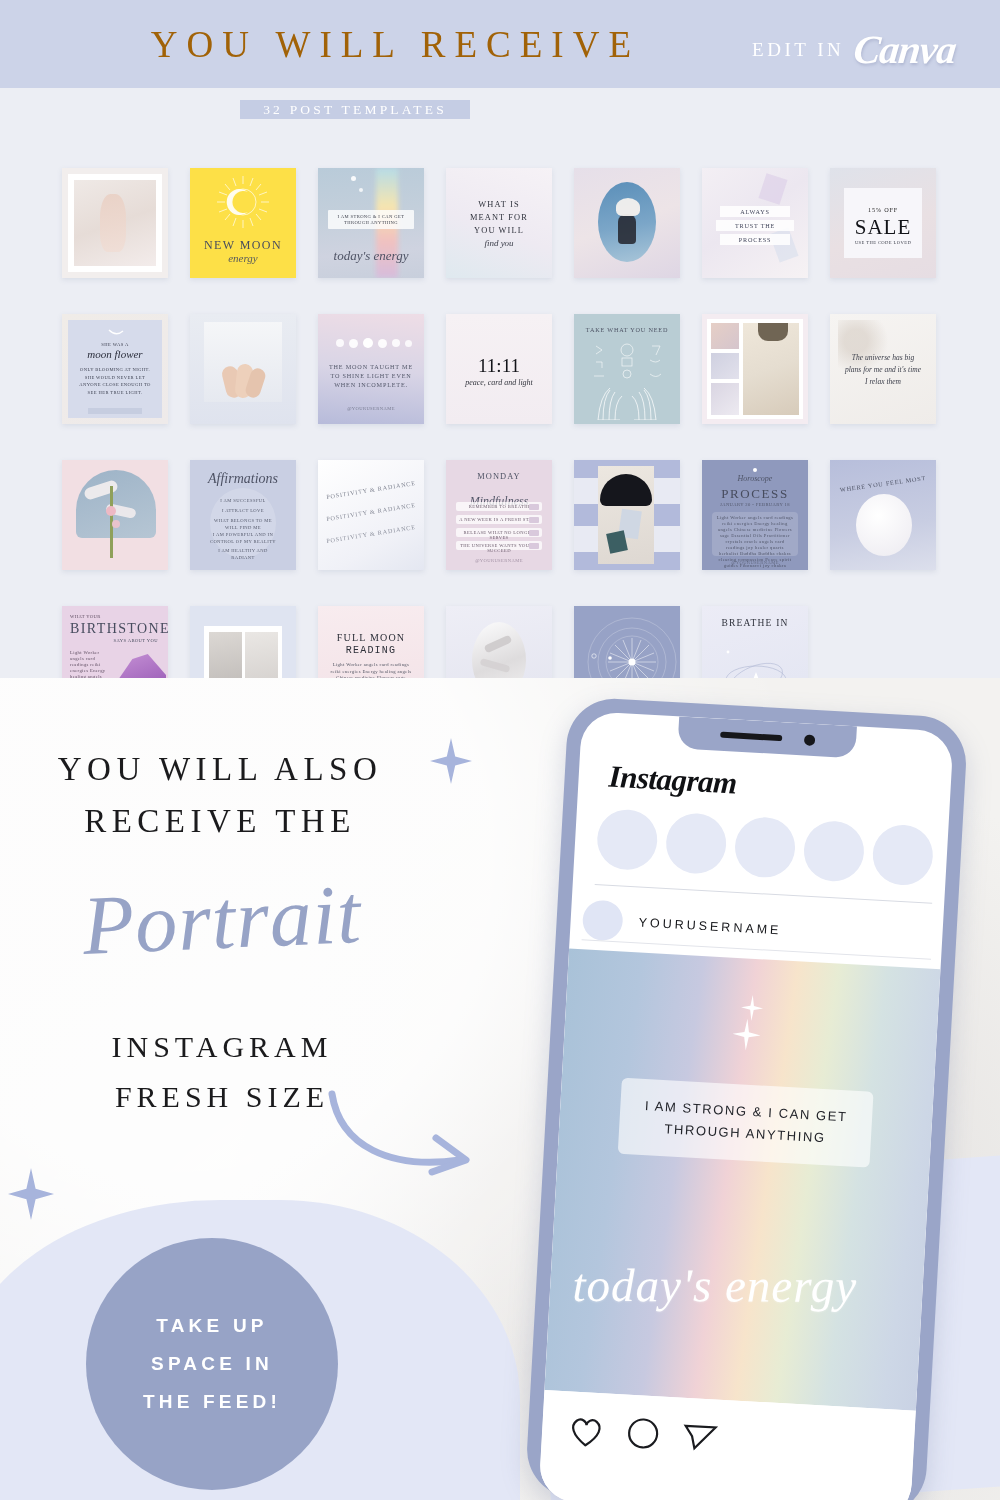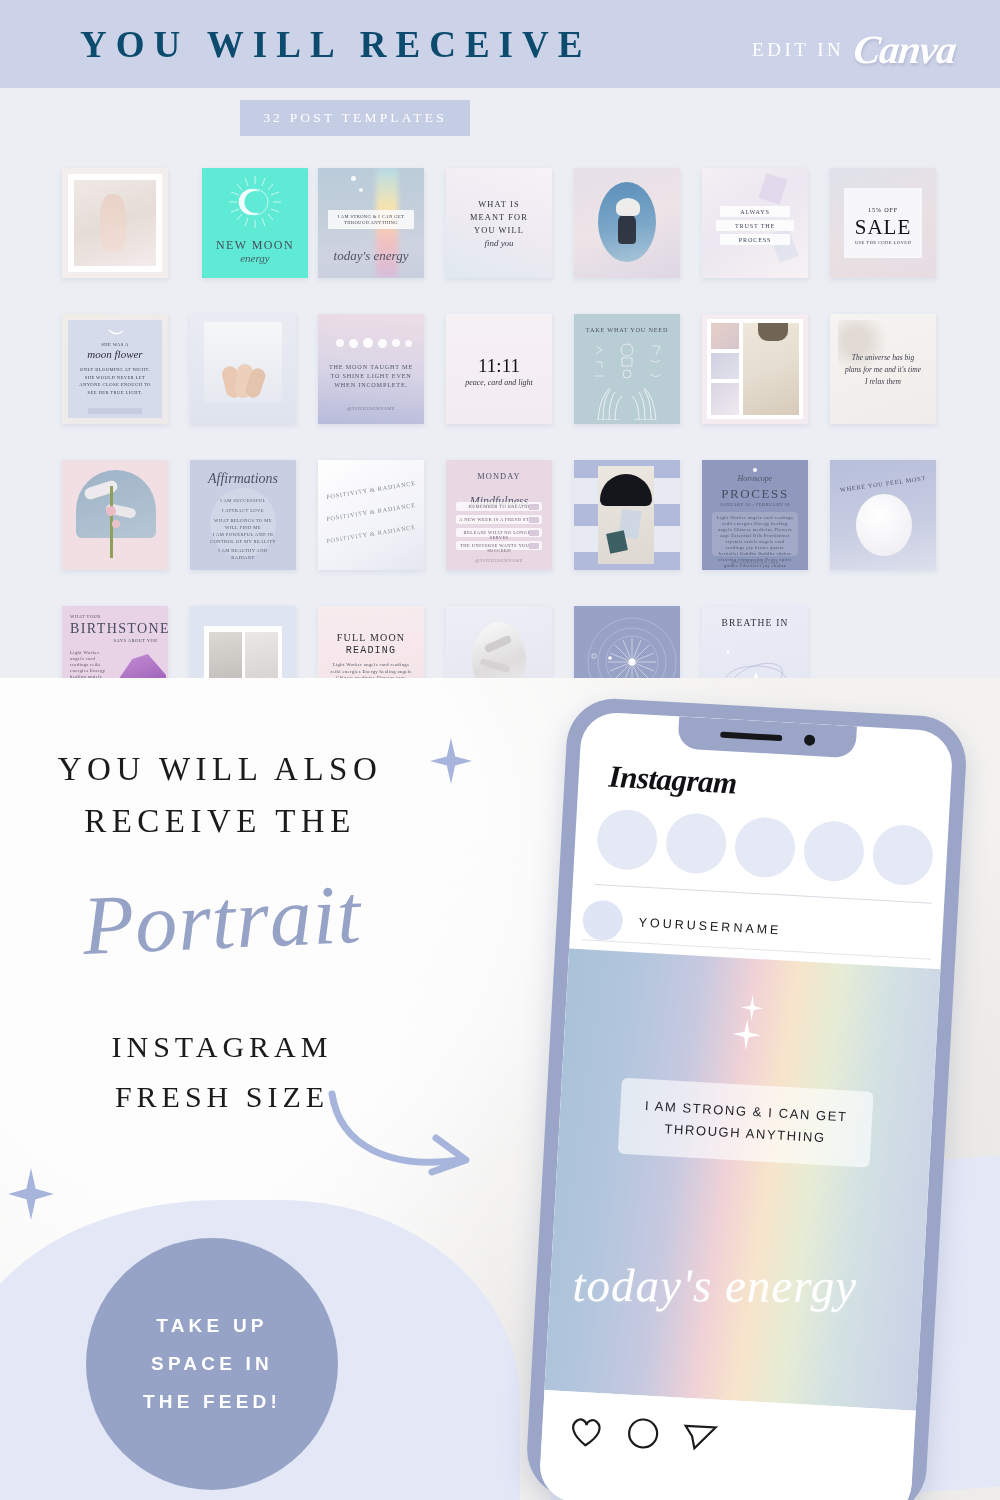--- a/index.html
+++ b/index.html
@@ -14,45 +14,45 @@
   .top-section {
     position:absolute; left:0; top:0; width:1000px; height:678px;
     background:#eceef4;
   }
   .header-band {
     position:absolute; left:0; top:0; width:1000px; height:88px;
     background:#ccd3e8;
   }
   .header-title {
     position:absolute; left:80px; top:22px; width:560px;
-    text-align:left;
-    font-family:"Liberation Serif", serif;
-    font-size:37px; letter-spacing:9px; color:#0c4a6e;
-    font-weight:700; line-height:46px;
+    text-align:right;
+    font-family:"Liberation Serif", serif;
+    font-size:37px; letter-spacing:9px; color:#a16207;
+    font-weight:400; line-height:46px;
     white-space:nowrap;
   }
   .canva-wrap {
     position:absolute; right:44px; top:26px;
     display:flex; align-items:center; gap:10px;
   }
   .canva-edit {
     font-family:"Liberation Serif", serif;
     font-size:19px; letter-spacing:3.5px; color:#ffffff;
   }
   .canva-logo {
     font-family:"Liberation Serif", serif;
     font-style:italic; font-weight:bold;
     font-size:40px; color:#ffffff;
     letter-spacing:-1px;
     text-shadow:1px 2px 3px rgba(120,130,165,.35);
     transform:skewX(-6deg);
   }
   .badge-templates {
     position:absolute; left:240px; top:100px;
-    width:230px; height:36px;
+    width:230px; height:19px;
     background:#c5cde4;
     display:flex; align-items:center; justify-content:center;
     font-family:"Liberation Serif", serif;
     font-size:13.5px; letter-spacing:3.2px; color:#ffffff;
   }
 
   
   .grid {
     position:absolute; left:62px; top:168px;
     width:880px;
@@ -308,21 +308,21 @@
     <div class="grid">
 
       <div class="card" style="background:#f2eeed;">
         <div style="position:absolute;inset:6px;background:#fff;"></div>
         <div style="position:absolute;left:12px;top:12px;right:12px;bottom:12px;
                     background:linear-gradient(160deg,#efe9e6,#e6dcd7 50%,#f3eceb);"></div>
         <div style="position:absolute;left:38px;top:26px;width:26px;height:58px;border-radius:40% 40% 30% 30%;
                     background:linear-gradient(170deg,#e9d0c4,#f0ded6);opacity:.9;"></div>
       </div>
 
-      <div class="card" style="background:#5eead4;margin-left:12px;">
+      <div class="card" style="background:#fde047;">
         <svg class="moonburst" width="70" height="62" viewBox="0 0 70 62">
           <g stroke="#ffffff" stroke-width=".7" opacity=".95">
             <circle cx="35" cy="30" r="13" fill="none"></circle>
             <path d="M40 20 a13 13 0 1 0 0 20 a11 11 0 1 1 0-20z" fill="#ffffff" stroke="none" opacity=".95"></path>
             <g>
               <line x1="35" y1="4" x2="35" y2="12"></line>
                 <line x1="35" y1="48" x2="35" y2="56"></line>
               <line x1="9" y1="30" x2="17" y2="30"></line>
                 <line x1="53" y1="30" x2="61" y2="30"></line>
               <line x1="17" y1="12" x2="22" y2="18"></line>

